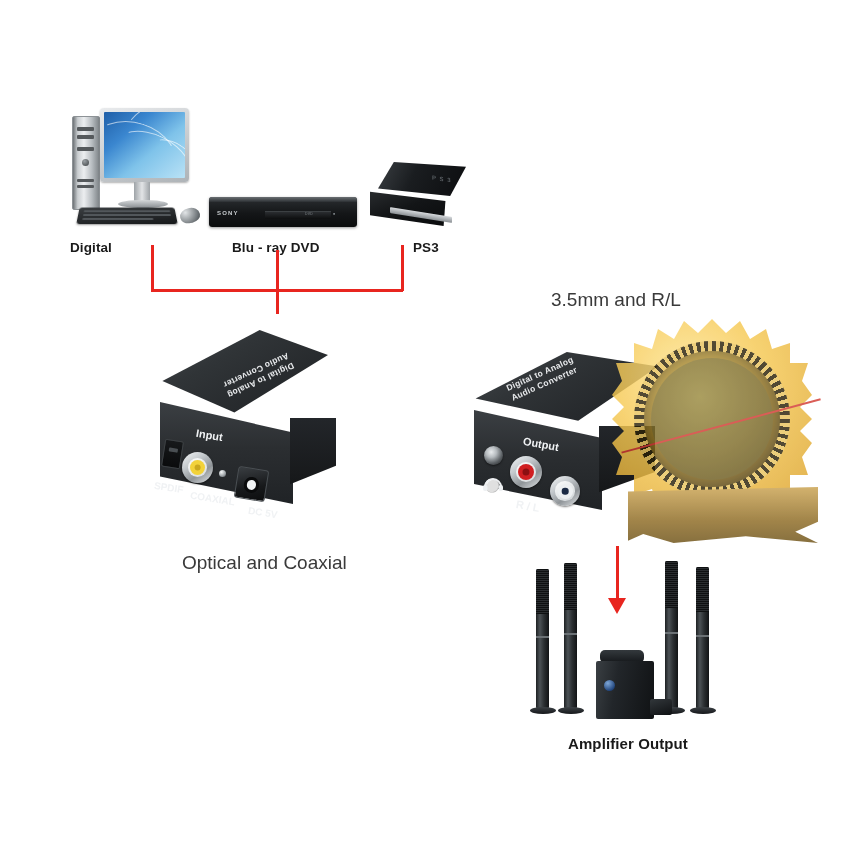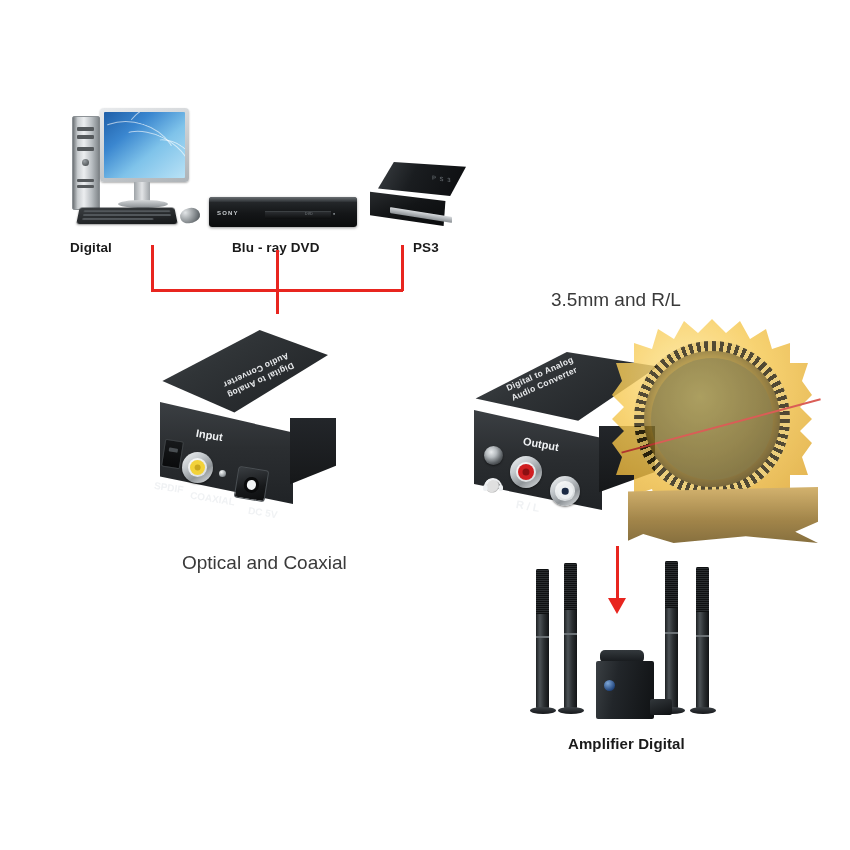--- a/index.html
+++ b/index.html
@@ -307,15 +307,15 @@
         <div class="band" style="top:48%"></div>
     </div>
     <div class="tfoot" style="left:162px;top:150px;"></div>
 
     <div class="sub-top" style="left:72px;top:93px;width:44px;height:13px;"></div>
     <div class="sub" style="left:68px;top:104px;width:58px;height:58px;"></div>
     <div class="sub-badge" style="left:76px;top:123px;width:11px;height:11px;"></div>
     <div class="sat" style="left:122px;top:142px;width:22px;height:16px;"></div>
   </div>
 
-  <div class="abs lbl-bold" style="left:568px;top:735px;font-size:15px;">Amplifier Digital</div>
+  <div class="abs lbl-bold" style="left:568px;top:735px;font-size:15px;">Amplifier Output</div>
 
 </div>
 
 </body></html>

